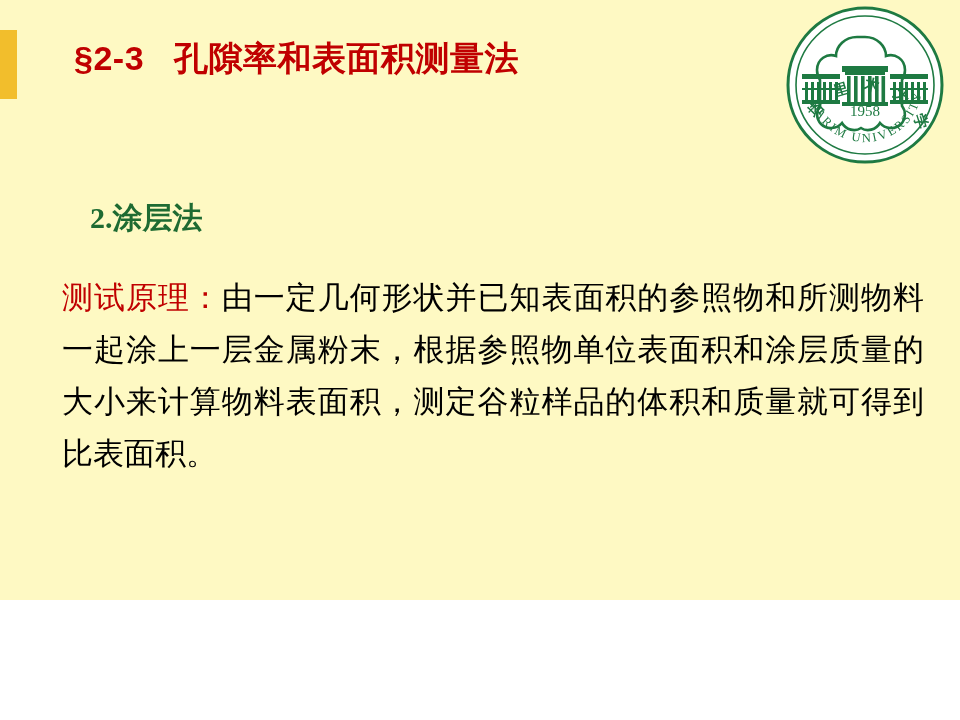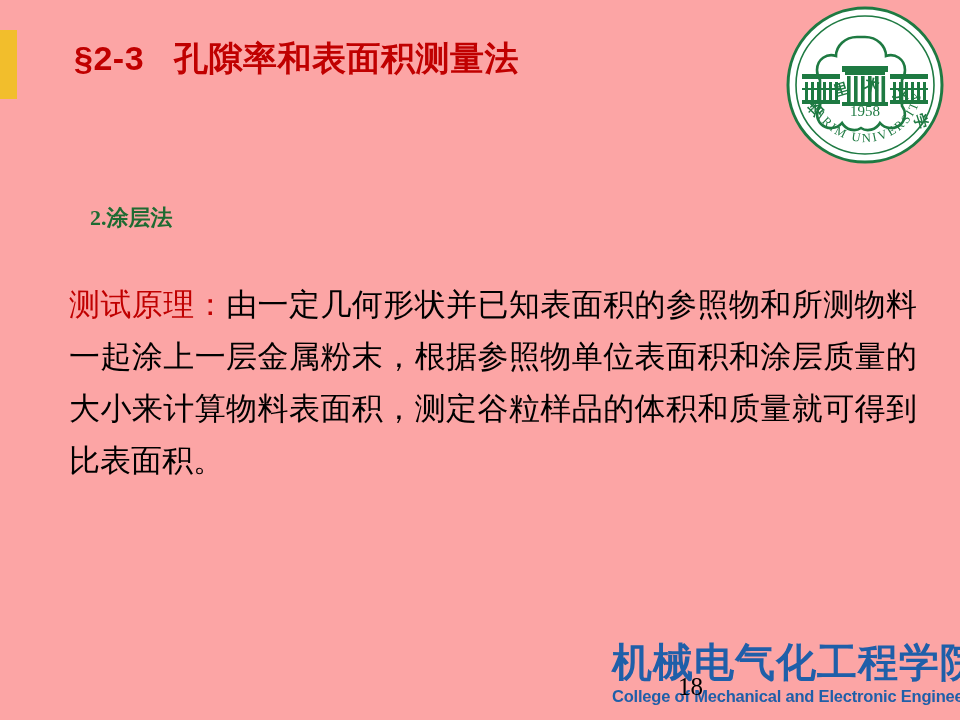--- a/index.html
+++ b/index.html
@@ -10,22 +10,22 @@
   body {
     width: 960px;
     height: 720px;
     background: #ffffff;
     font-family: "Liberation Serif", "DejaVu Serif", serif;
     overflow: hidden;
   }
   .slide {
     position: relative;
     width: 960px;
-    height: 720px;
-    background: #fca5a5;
+    height: 600px;
+    background: #fef9c3;
     overflow: hidden;
   }
 
   
   .accent-bar {
     position: absolute;
     left: 0;
     top: 30px;
     width: 17px;
     height: 69px;
@@ -62,40 +62,40 @@
   }
 
   
   .green-heading {
     position: absolute;
     left: 90px;
     top: 199px;
     color: #1E6B32;
     font-family: "Liberation Serif", "DejaVu Serif", serif;
     font-weight: bold;
-    font-size: 22px;
+    font-size: 30px;
     line-height: 38px;
     white-space: pre;
   }
 
   
   .body-block {
     position: absolute;
     left: 58px;
     top: 268px;
     width: 870px;
   }
   .para {
     font-family: "Liberation Serif", "DejaVu Serif", serif;
     font-size: 31px;
     line-height: 52px;
     color: #000000;
     text-align: justify;
     text-justify: inter-character;
-    margin: 11px;
+    margin: 4px;
   }
   .para .lead {
     color: #C00000;
   }
   .para-requirement {
     position: absolute;
     left: 58px;
     top: 512px;
     width: 880px;
     font-family: "Liberation Serif", "DejaVu Serif", serif;

